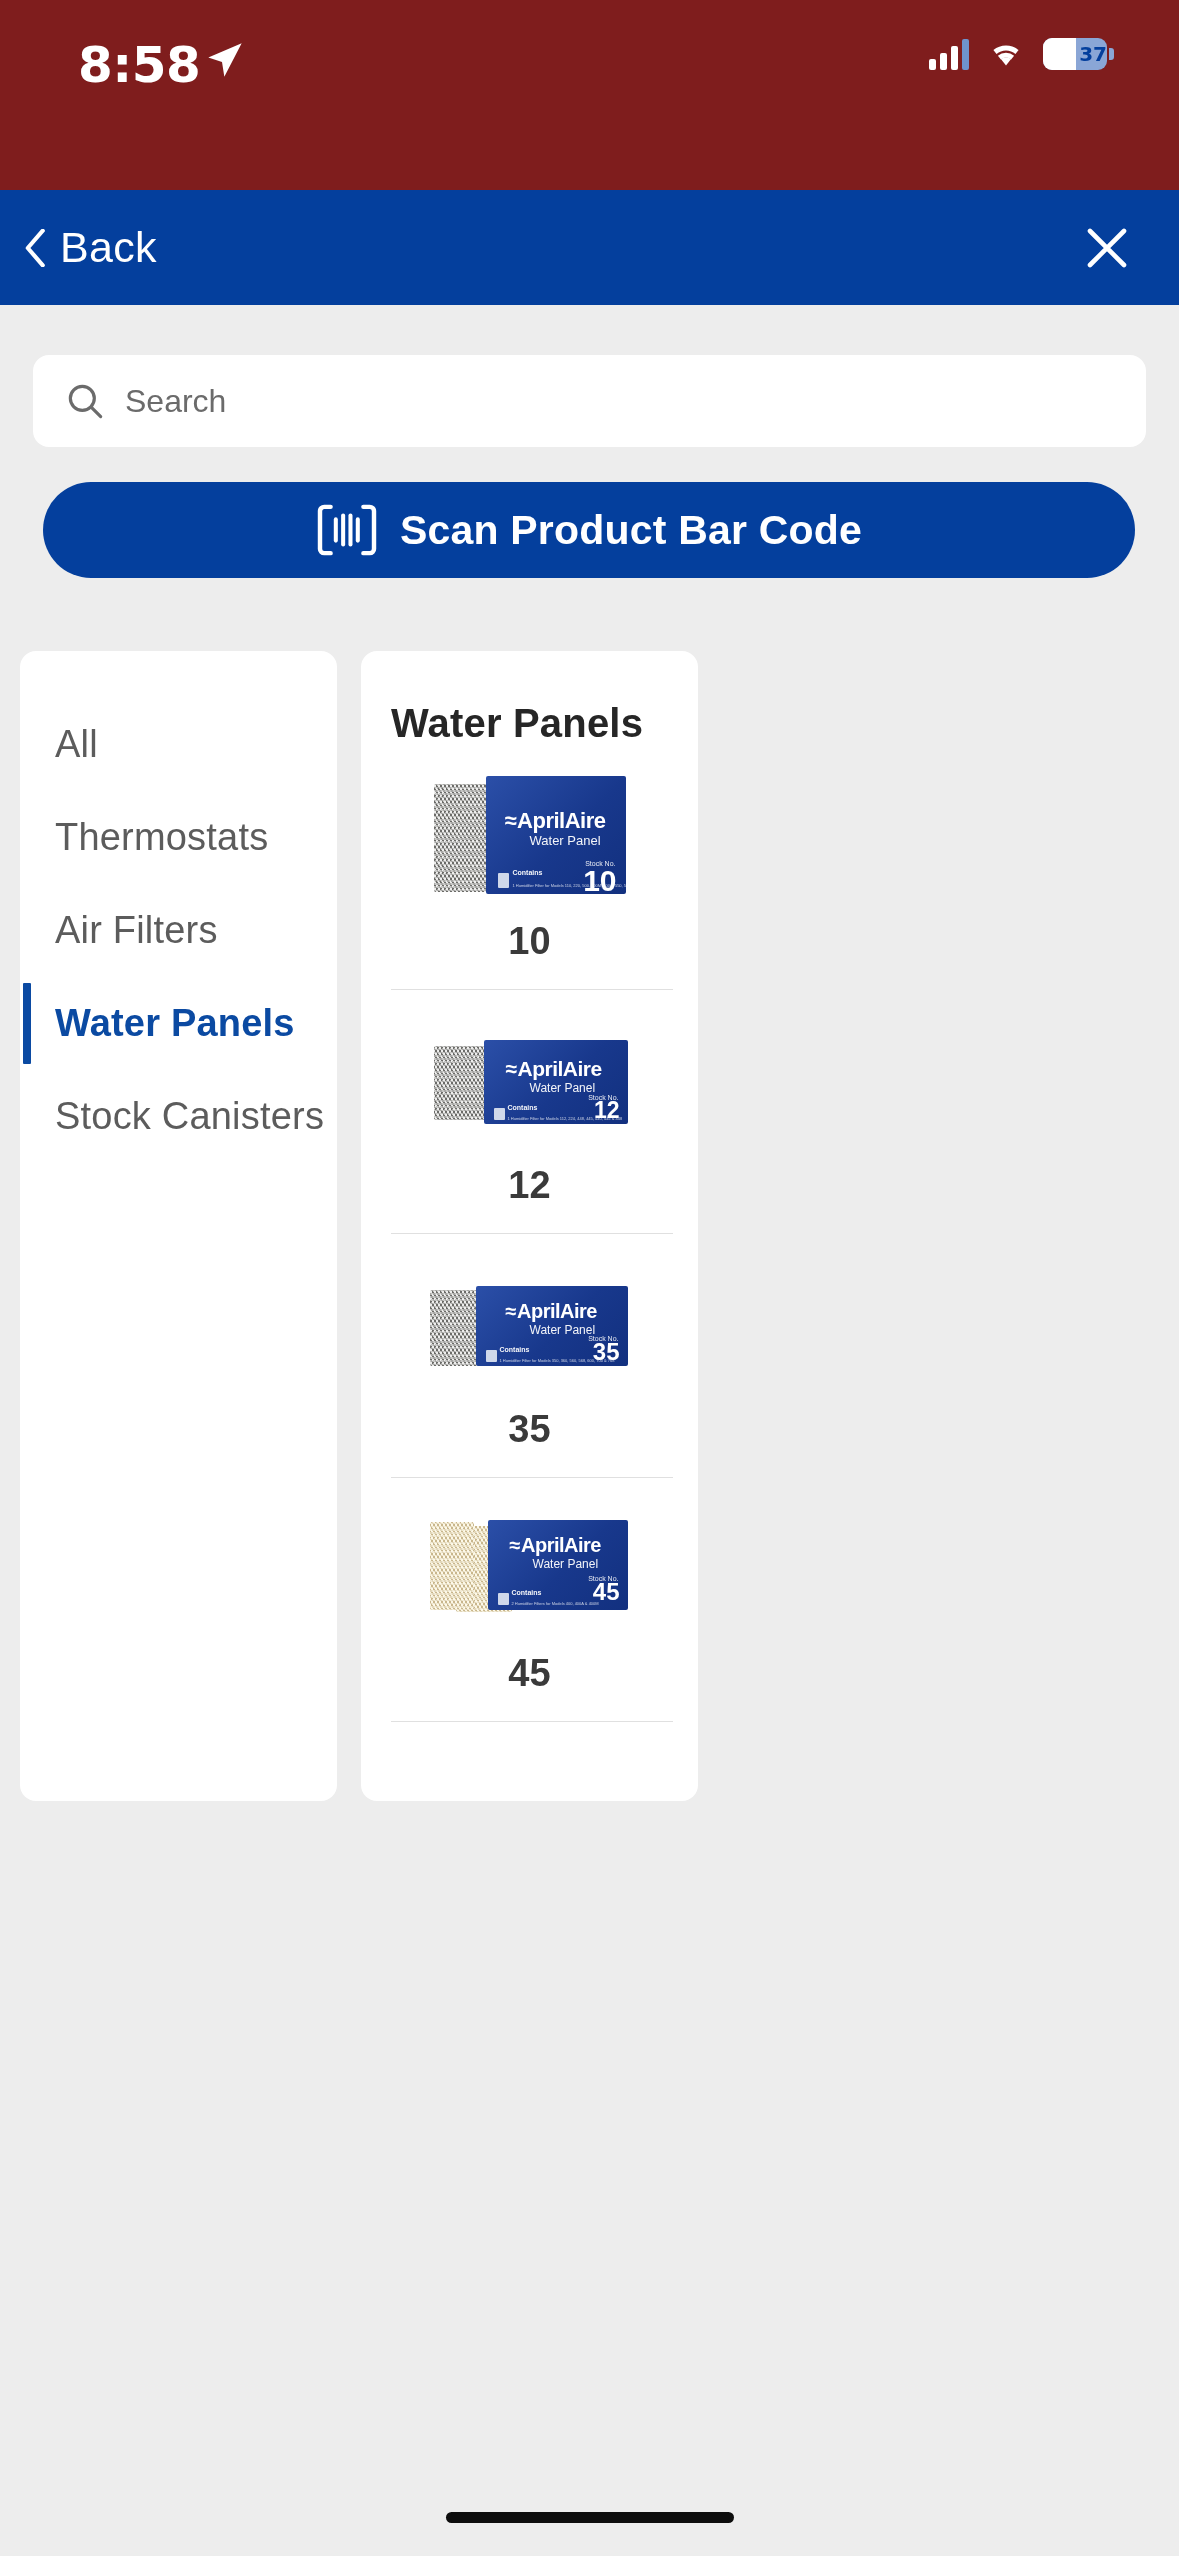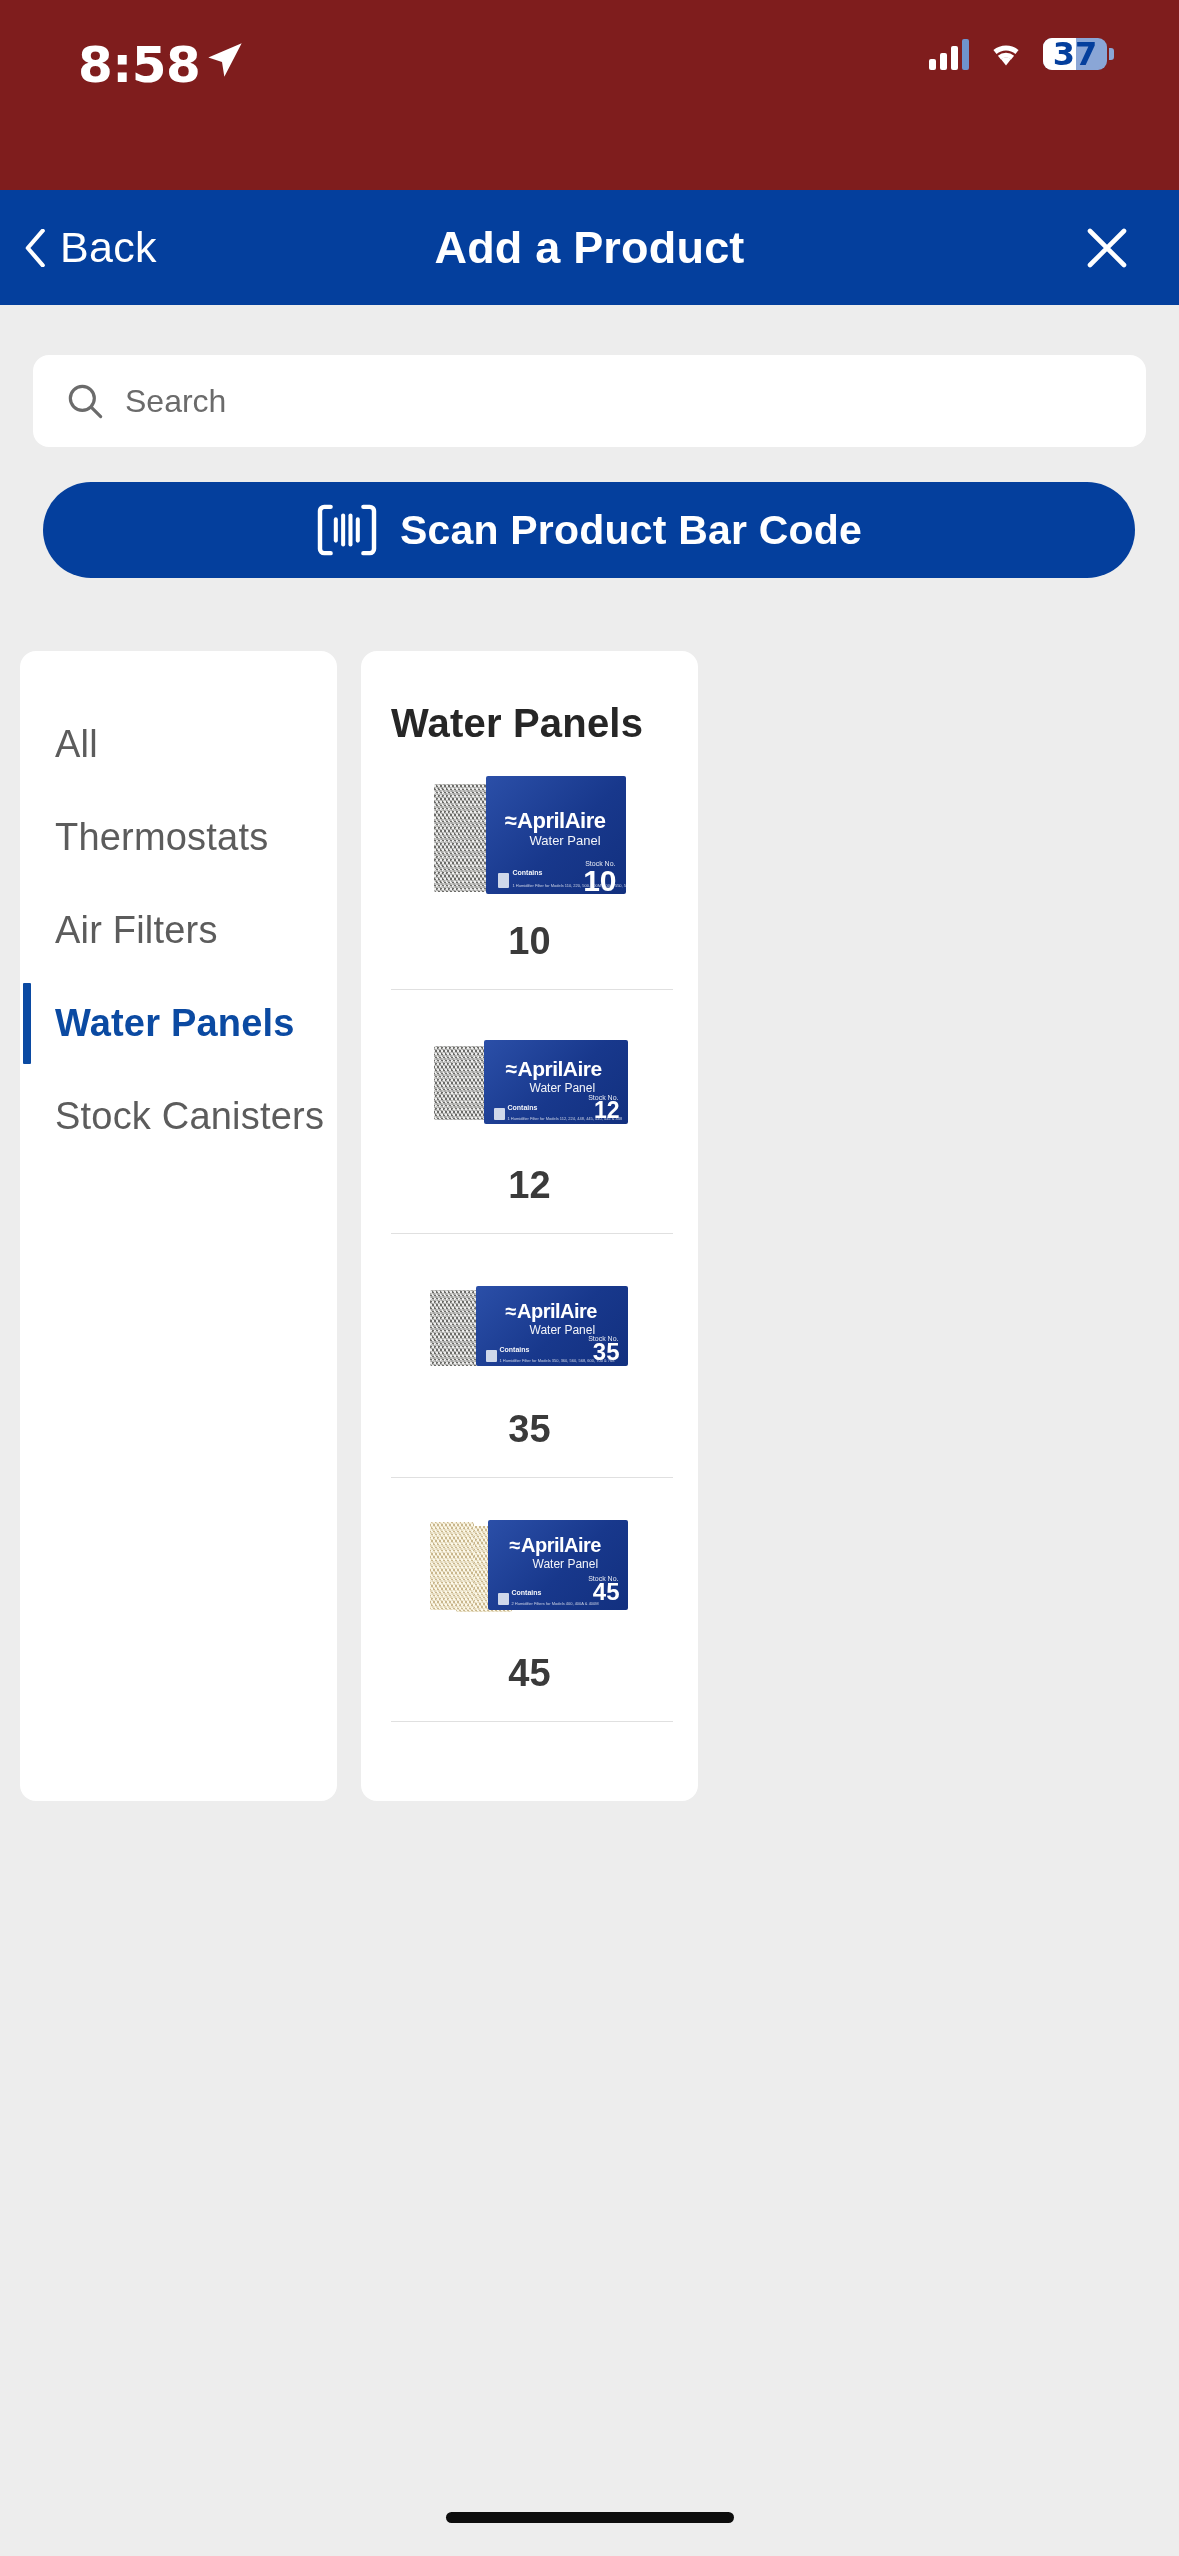--- a/index.html
+++ b/index.html
@@ -36,22 +36,22 @@
   }
   .battery:after{
     content:""; position:absolute; right:-7px; top:10px;
     width:5px; height:12px; border-radius:0 3px 3px 0; background:#8aa6d6;
   }
   .battery-fill{
     position:absolute; left:0; top:0; bottom:0; width:52%;
     background:#fff; border-radius:9px 0 0 9px;
   }
   .battery-num{
-    position:relative; width:100%; text-align:center;
-    font-size:32px; font-weight:700; color:#043f9d;
+    position:relative; width:100%; text-align:right;
+    font-size:20px; font-weight:700; color:#043f9d;
     font-family:"DejaVu Sans", sans-serif;
   }
 
   
   .navbar {
     position:absolute; top:190px; left:0; width:1179px; height:115px;
     background:#043f9d; display:flex; align-items:center;
   }
   .nav-back {
     position:absolute; left:24px; display:flex; align-items:center; gap:14px;
@@ -207,21 +207,20 @@
     </div>
   </div>
 
   <div class="navbar">
     <div class="nav-back">
       <svg class="chev" viewBox="0 0 12 22">
         <path d="M10.5 1 L1.8 11 L10.5 21" fill="none" stroke="#fff" stroke-width="2.4" stroke-linecap="round" stroke-linejoin="round"></path>
       </svg>
       <span class="nav-back-label">Back</span>
     </div>
-    <div class="nav-title">Add a Product</div>
     <svg class="nav-close" viewBox="0 0 24 24">
       <path d="M3.5 3.5 L20.5 20.5 M20.5 3.5 L3.5 20.5" stroke="#fff" stroke-width="2.3" stroke-linecap="round"></path>
     </svg>
   </div>
 
   <div class="search-wrap">
     <svg class="search-icon" viewBox="0 0 24 24">
       <circle cx="10.4" cy="10.4" r="7.2" fill="none" stroke="#6b6b6b" stroke-width="1.9"></circle>
       <path d="M15.7 15.7 L21.4 21.4" stroke="#6b6b6b" stroke-width="1.9" stroke-linecap="round"></path>
     </svg>

